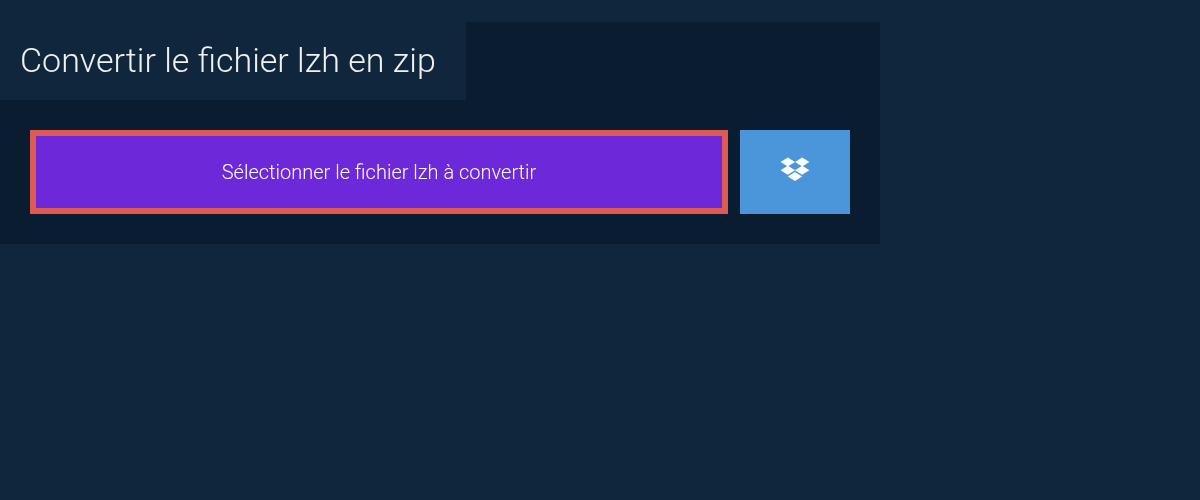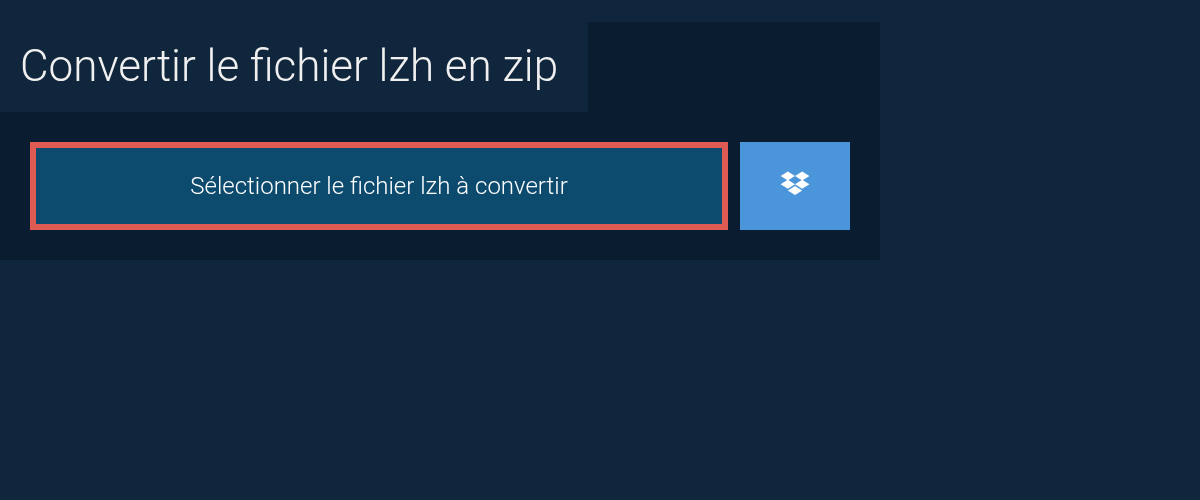--- a/index.html
+++ b/index.html
@@ -16,37 +16,37 @@
     }
     .panel {
       width: 880px;
       background-color: #0a1d30;
       margin-top: 22px;
       margin-left: 0;
     }
     .title-tab {
       background-color: #10263c;
       color: #f0f0f0;
-      font-size: 44px;
+      font-size: 34px;
       font-weight: 300;
       padding: 18px 30px 20px 20px;
       display: inline-block;
     }
     .buttons-row {
       display: flex;
       padding: 30px 30px 30px 30px;
       gap: 12px;
       align-items: stretch;
     }
     .select-button {
       flex: 1;
-      background-color: #0c4a6e;
+      background-color: #6d28d9;
       border: 6px solid #dd5b52;
       color: #ffffff;
-      font-size: 24px;
+      font-size: 20px;
       font-weight: 300;
       padding: 24px 20px;
       text-align: center;
       cursor: pointer;
       display: flex;
       align-items: center;
       justify-content: center;
     }
     .dropbox-button {
       width: 110px;

